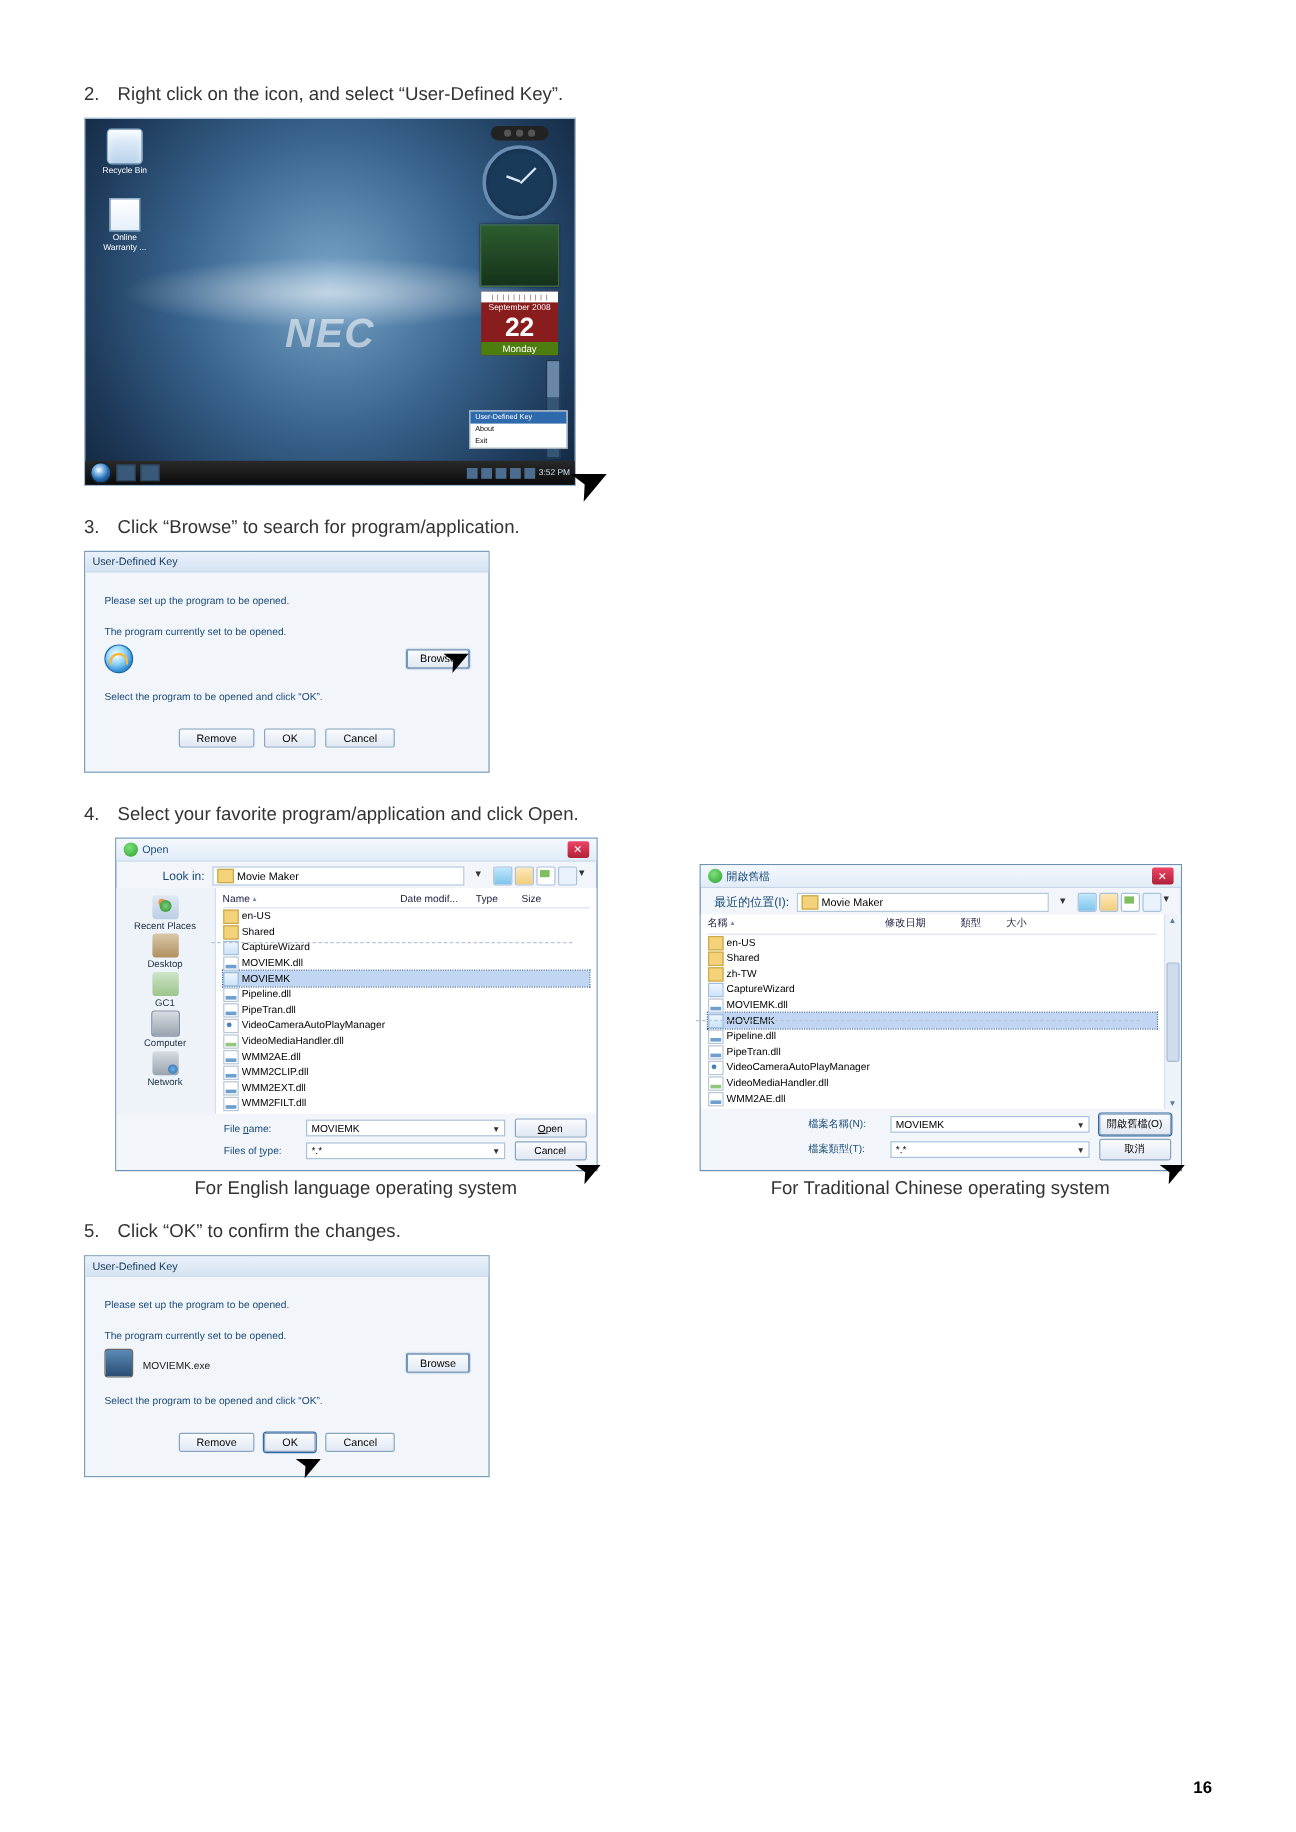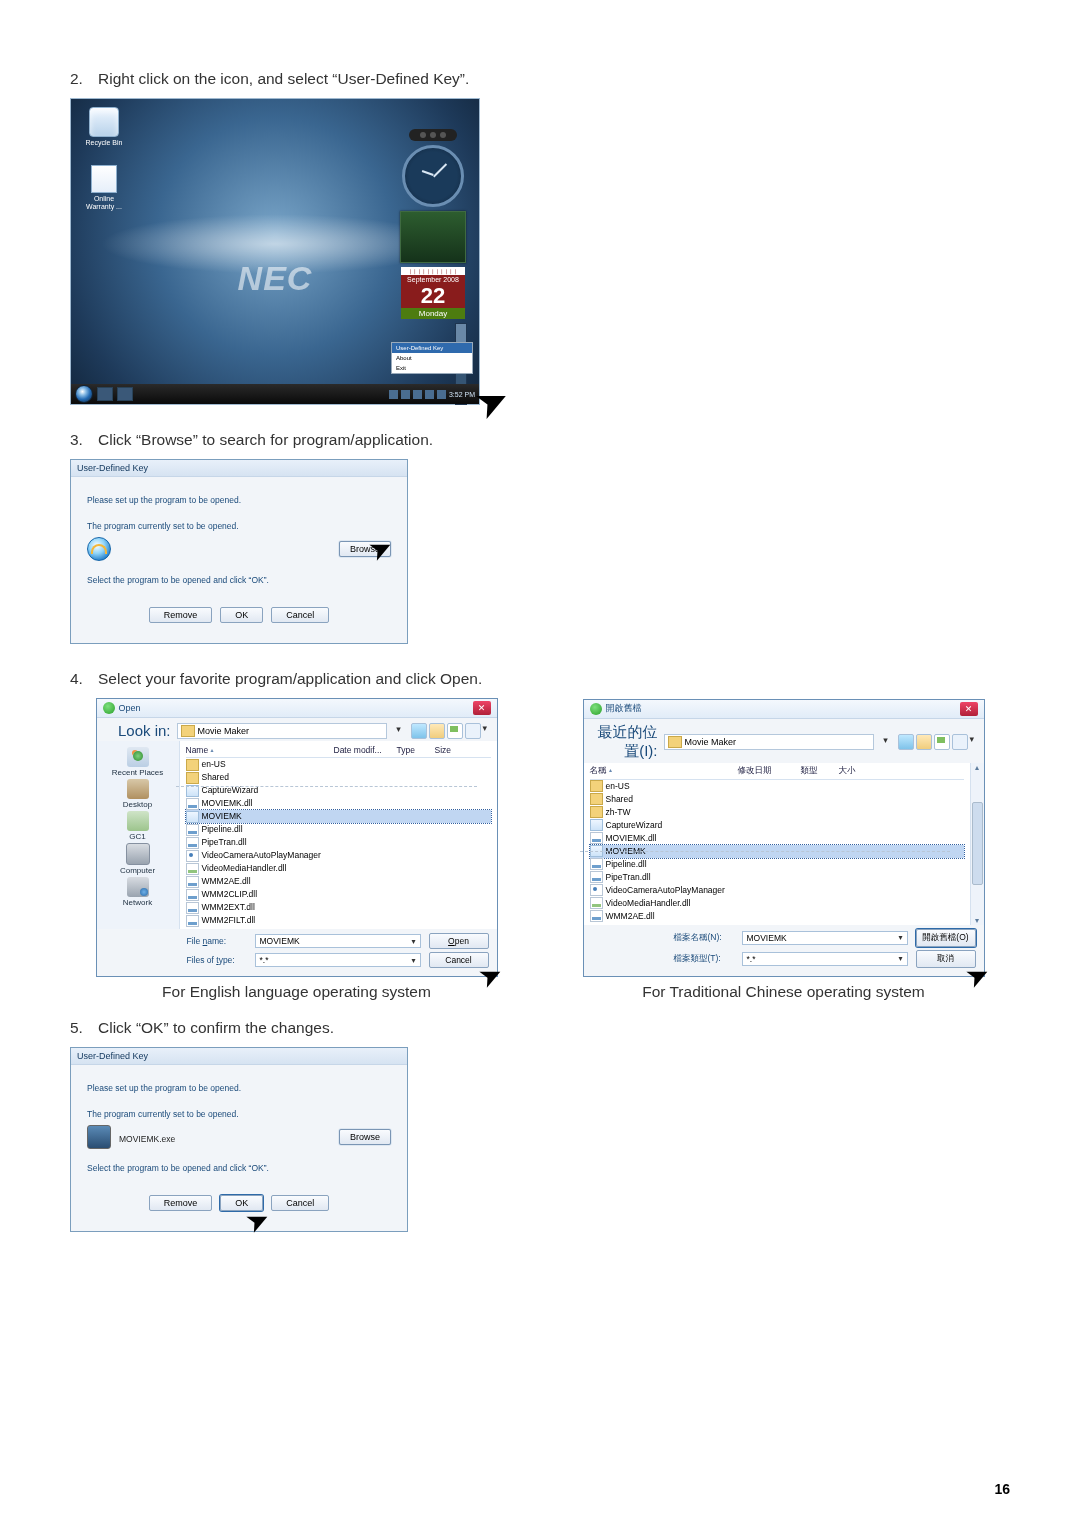--- a/index.html
+++ b/index.html
@@ -76,21 +76,20 @@
     border: 1px solid #8fb1cf;
   }
   .side-panel {
     position: absolute;
     right: 6px; top: 6px;
     width: 80px;
     display: flex;
     flex-direction: column;
     gap: 4px;
     align-items: center;
-    margin-top: 24px;
   }
   .gad-top {
     height: 12px; width: 48px;
     background: #222;
     border-radius: 6px;
     display:flex;align-items:center;justify-content:center;gap:4px;
   }
   .gad-top div{width:6px;height:6px;background:#555;border-radius:50%}
   .clock {
     width: 56px; height: 56px;
@@ -208,21 +207,21 @@
     position:absolute; right:15px; bottom:78px;
     font-size:28px; color:#000; transform:rotate(-25deg);
   }
   .udk-cursor-ok {
     position:absolute; left:52%; bottom:-6px;
     font-size:28px; color:#000; transform:rotate(-25deg);
   }
 
   
   .two-col {
-    display:flex; gap:34px; align-items:center;
+    display:flex; gap:34px; align-items:flex-end;
     margin: 8px 0 4px 0;
   }
   .col { flex:1; display:flex; flex-direction:column; align-items:center; }
   .open-dialog {
     width: 400px;
     border: 1px solid #6a90b6;
     background:#f2f5f9;
     font-size:9px; color:#1a4a7a;
     position:relative;
   }
@@ -239,21 +238,21 @@
     border-radius:2px;
   }
   .od-titlebar .logo{
     width:12px;height:12px;border-radius:50%;
     background:radial-gradient(circle at 40% 35%,#7de07d 0,#2aa02a 100%);
   }
   .od-toolbar{
     display:flex; align-items:center; gap:6px;
     padding:4px 6px 2px 8px;
   }
-  .od-lbl{width:66px;text-align:right;font-size:15px}
+  .od-lbl{width:66px;text-align:right;font-size:10px}
   .od-path{
     flex:1; display:flex; align-items:center;
     background:#fff;border:1px solid #b5c8dc;padding:1px 3px;
     font-size:9px; color:#000;
   }
   .od-path .f{width:12px;height:10px;background:#f3d27a;border:1px solid #caa94a;margin-right:3px}
   .od-dd{width:12px;height:14px;text-align:center;color:#333}
   .od-icons{display:flex;gap:2px}
   .od-i{width:14px;height:14px;border:1px solid #a9c1da;background:#eaf2fb;border-radius:2px}
   .od-i.g{background:linear-gradient(#bfe8ff,#7fc3ea)}

